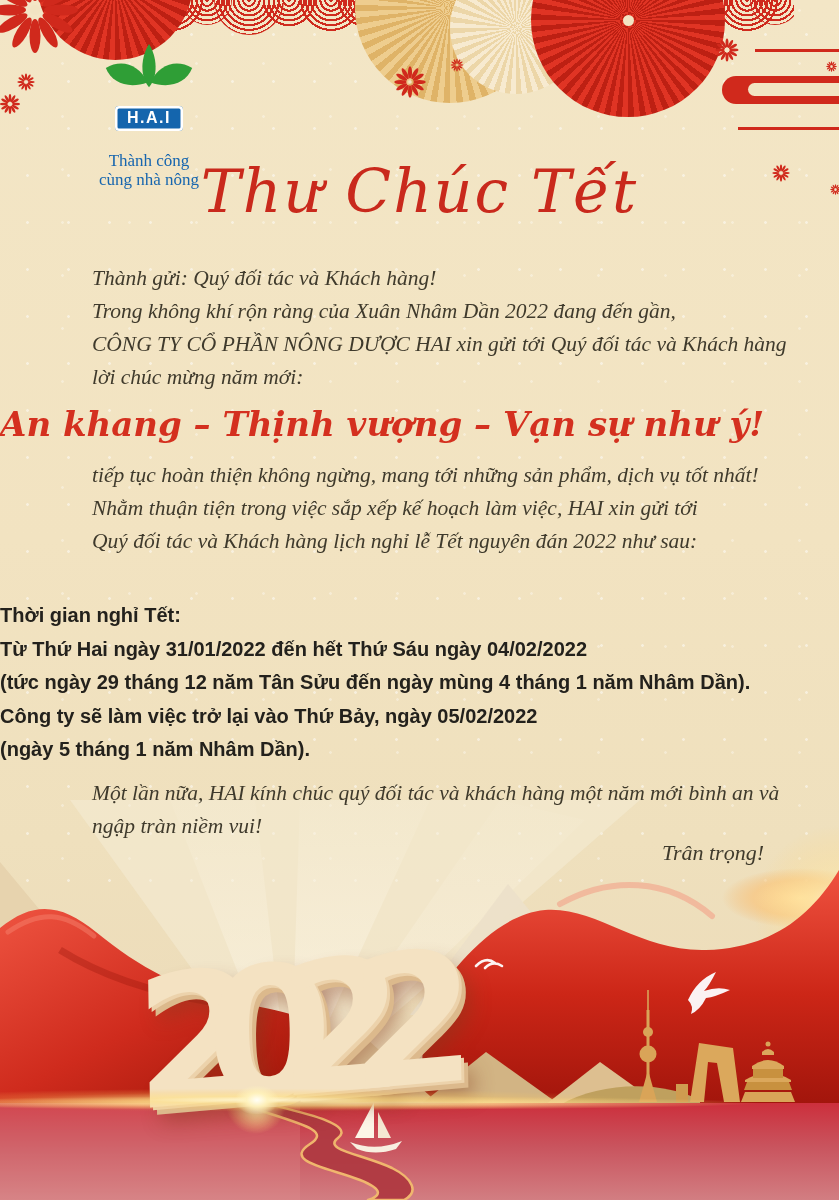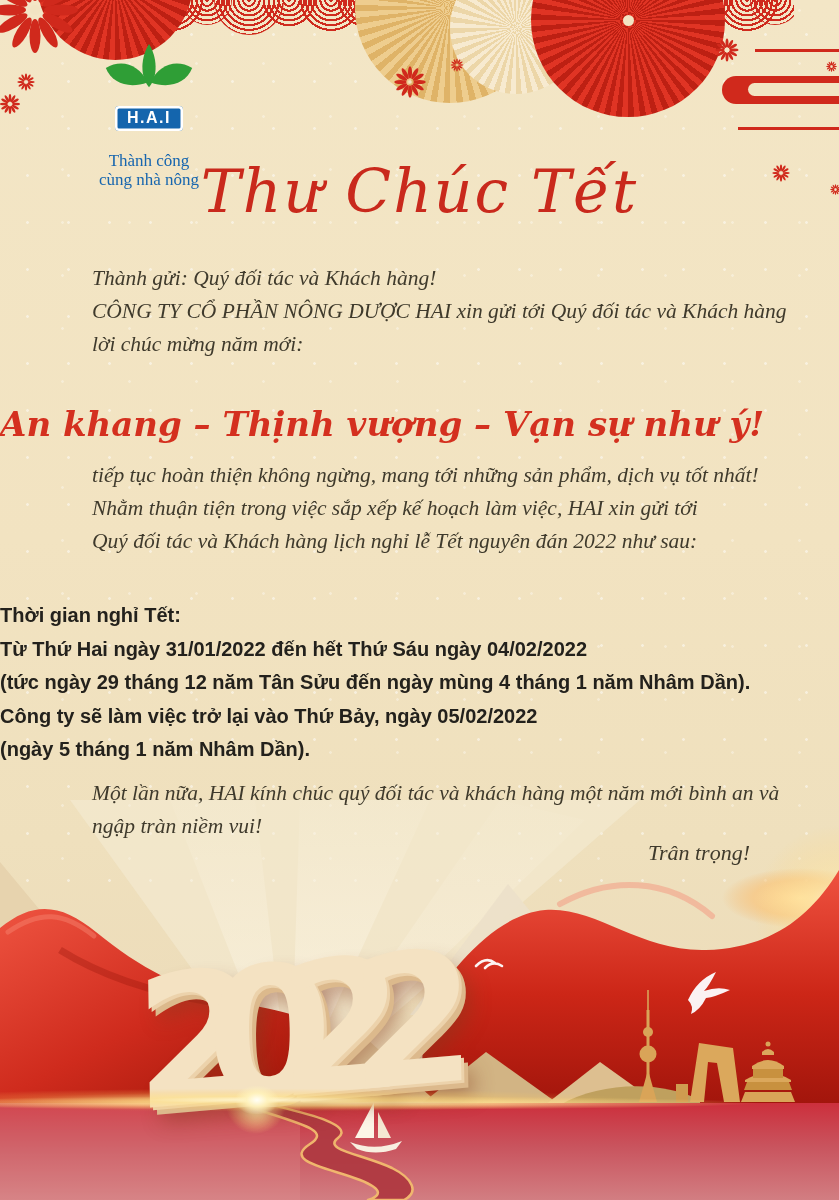--- a/index.html
+++ b/index.html
@@ -66,21 +66,21 @@
   .block-intro{position:absolute;left:92px;top:262px;z-index:3;}
   .highlight{position:absolute;left:0;top:404px;width:733px;text-align:center;z-index:3;
     color:#d4301f;font-weight:bold;font-style:italic;font-size:34px;
     font-family:"DejaVu Serif",serif;white-space:nowrap;}
   .block-body{position:absolute;left:92px;top:459px;z-index:3;}
   .block-schedule{position:absolute;left:0;top:599px;width:839px;text-align:left;z-index:3;
     font-family:"Liberation Sans",sans-serif;font-weight:bold;color:#23211c;
     font-size:20px;line-height:33.5px;}
   .block-schedule div{white-space:nowrap;}
   .block-closing{position:absolute;left:92px;top:777px;z-index:3;}
-  .signoff{position:absolute;right:89px;top:840px;z-index:3;font-style:italic;
+  .signoff{position:absolute;right:75px;top:840px;z-index:3;font-style:italic;
     font-size:22px;color:#3f3a2c;white-space:nowrap;}
   
   .scene{position:absolute;left:0;top:800px;width:839px;height:400px;z-index:1;}
   .year{
     position:absolute;left:134px;top:942px;z-index:2;
     font-family:"DejaVu Sans",sans-serif;font-weight:bold;font-size:182px;line-height:1;
     letter-spacing:-0.30em;color:#f4e2c2;transform:rotate(-5deg) skewX(-4deg);
     text-shadow:3px 3px 0 #ecd2ab, 7px 8px 0 #dcb98c, 12px 16px 20px rgba(130,60,30,.45);
   }
   .light-streak{position:absolute;left:0;top:1084px;width:839px;height:32px;z-index:3;pointer-events:none;
@@ -185,20 +185,21 @@
     <div class="logo-tagline">
       <div>Thành công</div>
       <div>cùng nhà nông</div>
     </div>
   </div>
 
   <div class="title">Thư Chúc Tết</div>
 
   <div class="block-intro">
     <div class="letterline">Thành gửi: Quý đối tác và Khách hàng!</div>
+    <div class="letterline">Trong không khí rộn ràng của Xuân Nhâm Dần 2022 đang đến gần,</div>
     <div class="letterline">CÔNG TY CỔ PHẦN NÔNG DƯỢC HAI xin gửi tới Quý đối tác và Khách hàng</div>
     <div class="letterline">lời chúc mừng năm mới:</div>
   </div>
 
   <div class="highlight">An khang – Thịnh vượng – Vạn sự như ý!</div>
 
   <div class="block-body">
     <div class="letterline">tiếp tục hoàn thiện không ngừng, mang tới những sản phẩm, dịch vụ tốt nhất!</div>
     <div class="letterline">Nhằm thuận tiện trong việc sắp xếp kế hoạch làm việc, HAI xin gửi tới</div>
     <div class="letterline">Quý đối tác và Khách hàng lịch nghỉ lễ Tết nguyên đán 2022 như sau:</div>

